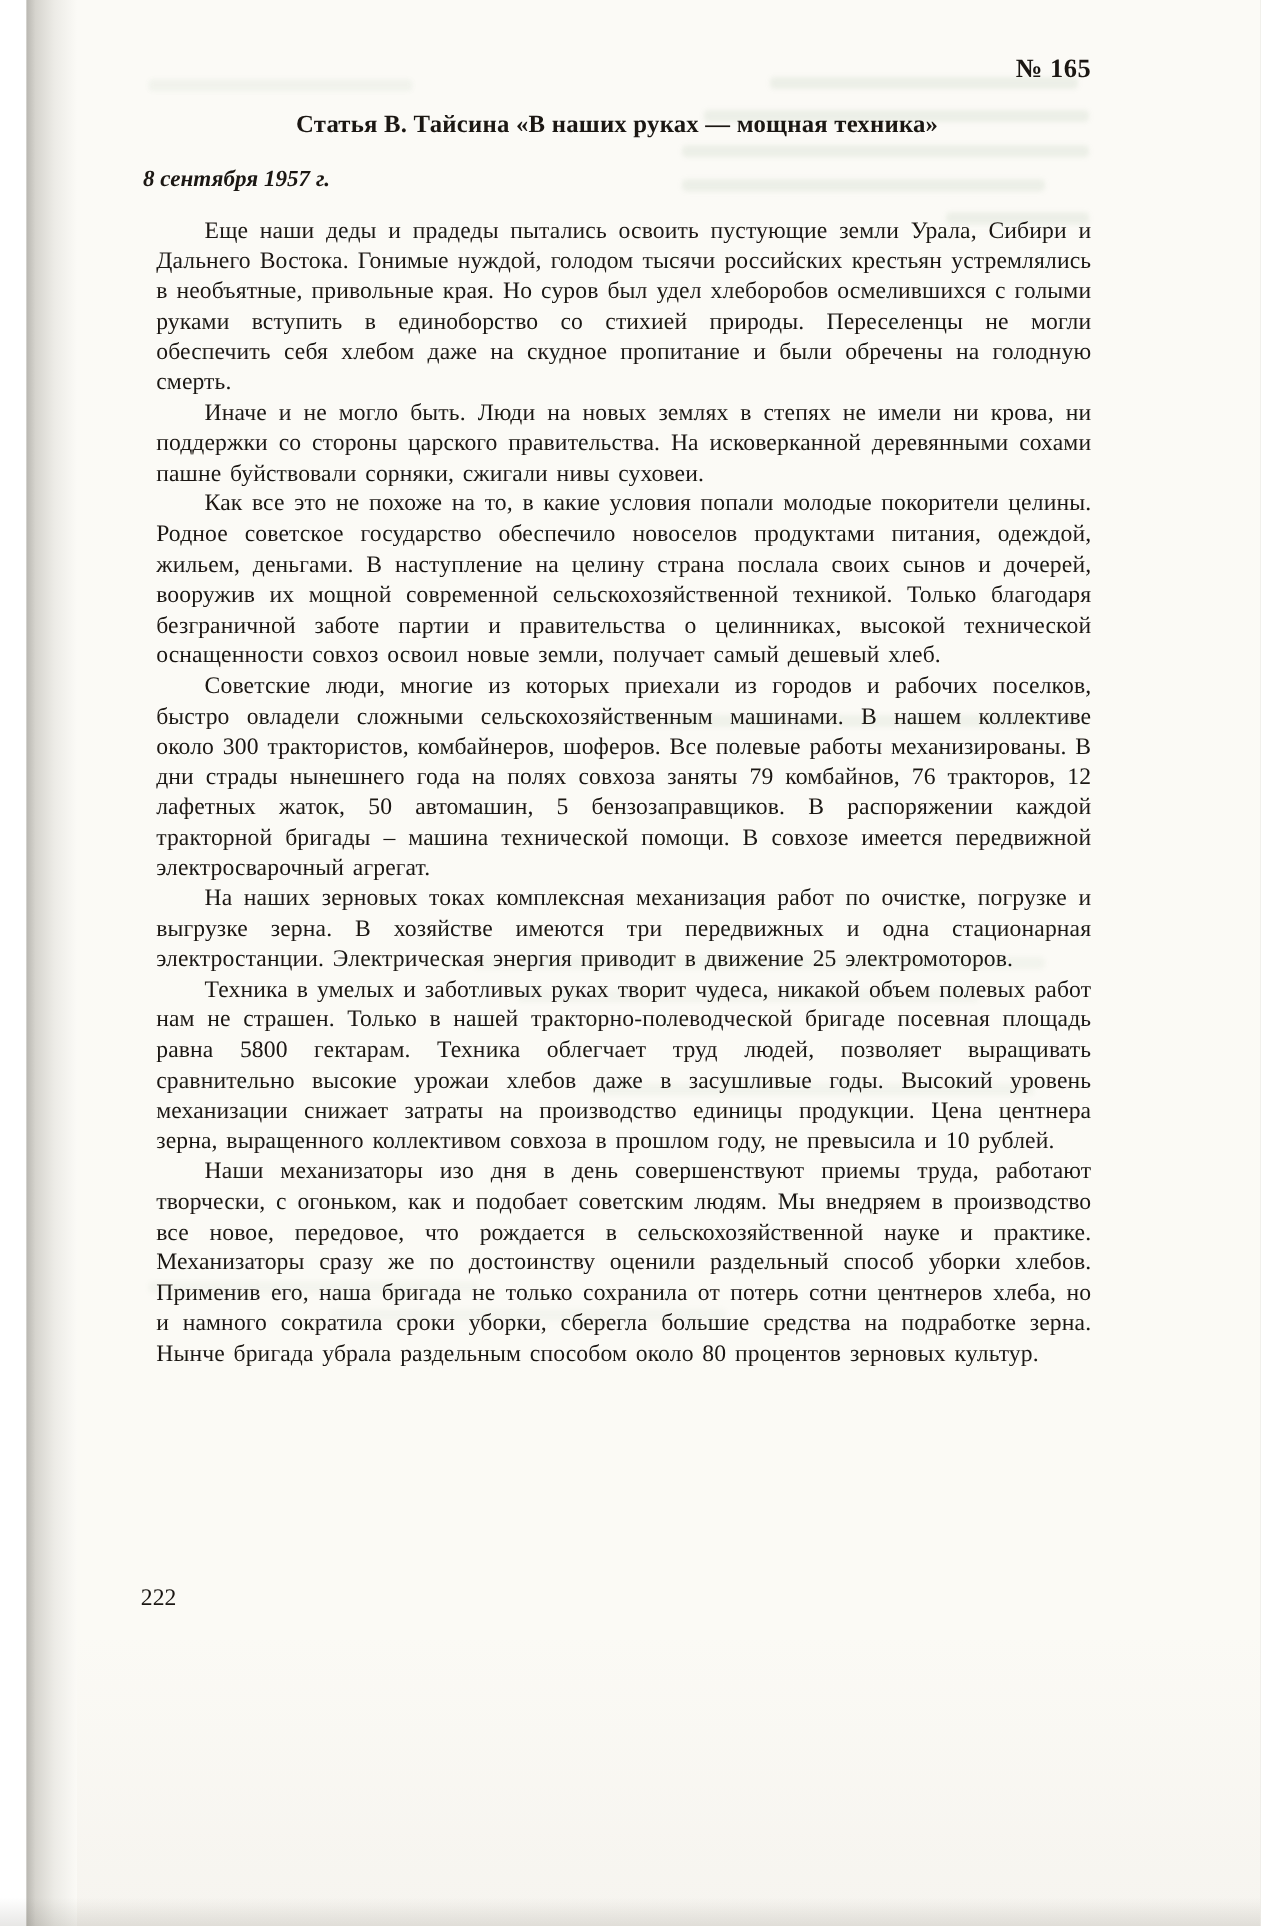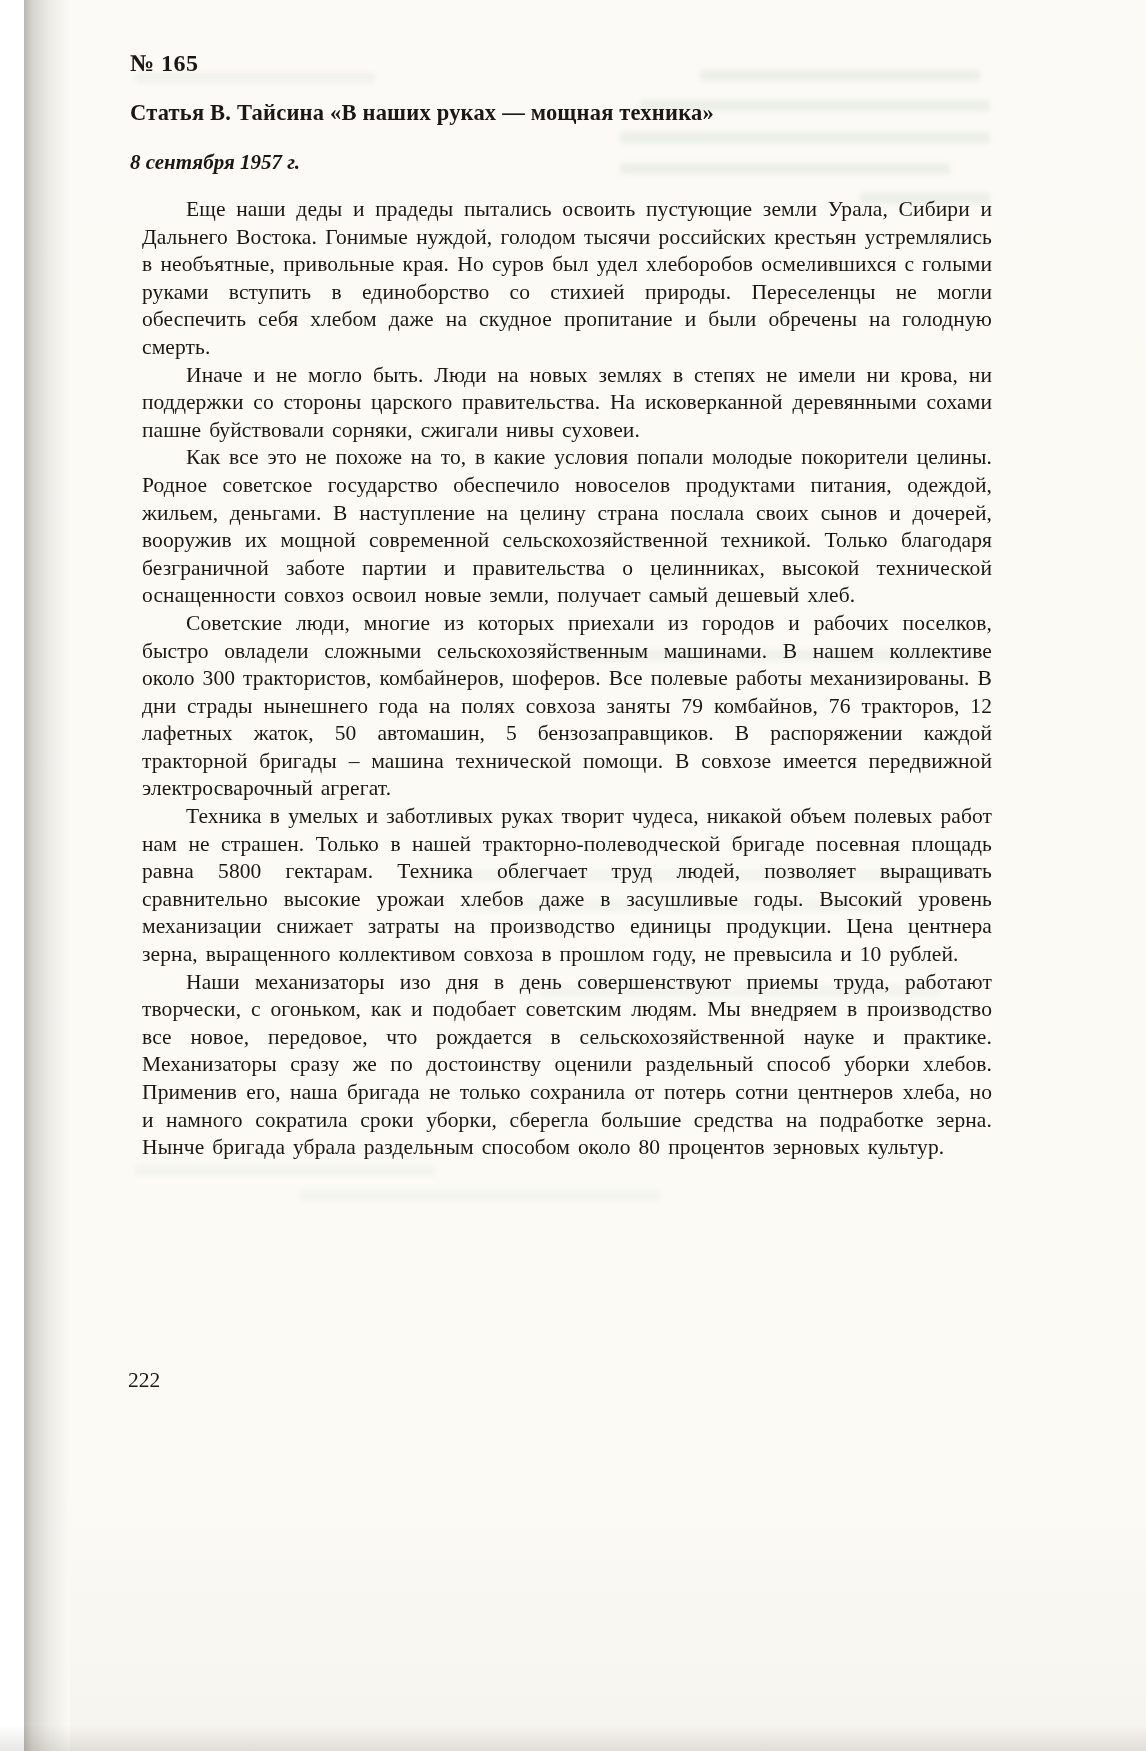--- a/index.html
+++ b/index.html
@@ -64,26 +64,27 @@
   .b12 { left: 300px; top: 1190px; width: 360px; opacity:.5; }
 
   .content {
     position: absolute;
     left: 130px;
     top: 50px;
     width: 862px;
     color: #1b1713;
   }
   .doc-number {
-    text-align: left;
+    text-align: right;
     font-size: 24px;
     font-weight: bold;
     letter-spacing: 0.5px;
   }
   .title {
+    text-align: center;
     font-size: 22.5px;
     font-weight: bold;
     margin-top: 23px;
     letter-spacing: 0.2px;
   }
   .date {
     font-size: 21px;
     font-weight: bold;
     font-style: italic;
     margin-top: 24px;
@@ -97,21 +98,21 @@
     text-align: justify;
     text-indent: 44px;
     word-spacing: 2.5px;
     letter-spacing: 0.1px;
     color: #1b1713;
     margin-left: 12px;
   }
   .page-number {
     position: absolute;
     left: 128px;
-    top: 1368px;
+    top: 1440px;
     font-size: 21.5px;
     color: #1b1713;
   }
 </style>
 </head>
 <body>
 
 <div class="scan">
 
   <div class="scanner-strip"></div>
@@ -138,20 +139,21 @@
 
     <h1 class="title">Статья В. Тайсина «В наших руках — мощная техника»</h1>
 
     <div class="date">8 сентября 1957 г.</div>
 
     <div class="body">
         <p>Еще наши деды и прадеды пытались освоить пустующие земли Урала, Сибири и Дальнего Востока. Гонимые нуждой, голодом тысячи российских крестьян устремлялись в необъятные, привольные края. Но суров был удел хлеборобов осмелившихся с голыми руками вступить в единоборство со стихией природы. Переселенцы не могли обеспечить себя хлебом даже на скудное пропитание и были обречены на голодную смерть.</p>
         <p>Иначе и не могло быть. Люди на новых землях в степях не имели ни крова, ни поддержки со стороны царского правительства. На исковерканной деревянными сохами пашне буйствовали сорняки, сжигали нивы суховеи.</p>
         <p>Как все это не похоже на то, в какие условия попали молодые покорители целины. Родное советское государство обеспечило новоселов продуктами питания, одеждой, жильем, деньгами. В наступление на целину страна послала своих сынов и дочерей, вооружив их мощной современной сельскохозяйственной техникой. Только благодаря безграничной заботе партии и правительства о целинниках, высокой технической оснащенности совхоз освоил новые земли, получает самый дешевый хлеб.</p>
         <p>Советские люди, многие из которых приехали из городов и рабочих поселков, быстро овладели сложными сельскохозяйственным машинами. В нашем коллективе около 300 трактористов, комбайнеров, шоферов. Все полевые работы механизированы. В дни страды нынешнего года на полях совхоза заняты 79 комбайнов, 76 тракторов, 12 лафетных жаток, 50 автомашин, 5 бензозаправщиков. В распоряжении каждой тракторной бригады – машина технической помощи. В совхозе имеется передвижной электросварочный агрегат.</p>
+        <p>На наших зерновых токах комплексная механизация работ по очистке, погрузке и выгрузке зерна. В хозяйстве имеются три передвижных и одна стационарная электростанции. Электрическая энергия приводит в движение 25 электромоторов.</p>
         <p>Техника в умелых и заботливых руках творит чудеса, никакой объем полевых работ нам не страшен. Только в нашей тракторно-полеводческой бригаде посевная площадь равна 5800 гектарам. Техника облегчает труд людей, позволяет выращивать сравнительно высокие урожаи хлебов даже в засушливые годы. Высокий уровень механизации снижает затраты на производство единицы продукции. Цена центнера зерна, выращенного коллективом совхоза в прошлом году, не превысила и 10 рублей.</p>
         <p>Наши механизаторы изо дня в день совершенствуют приемы труда, работают творчески, с огоньком, как и подобает советским людям. Мы внедряем в производство все новое, передовое, что рождается в сельскохозяйственной науке и практике. Механизаторы сразу же по достоинству оценили раздельный способ уборки хлебов. Применив его, наша бригада не только сохранила от потерь сотни центнеров хлеба, но и намного сократила сроки уборки, сберегла большие средства на подработке зерна. Нынче бригада убрала раздельным способом около 80 процентов зерновых культур.</p>
       </div>
   </div>
 
   <div class="page-number">222</div>
 
 </div>
 
 </body></html>

